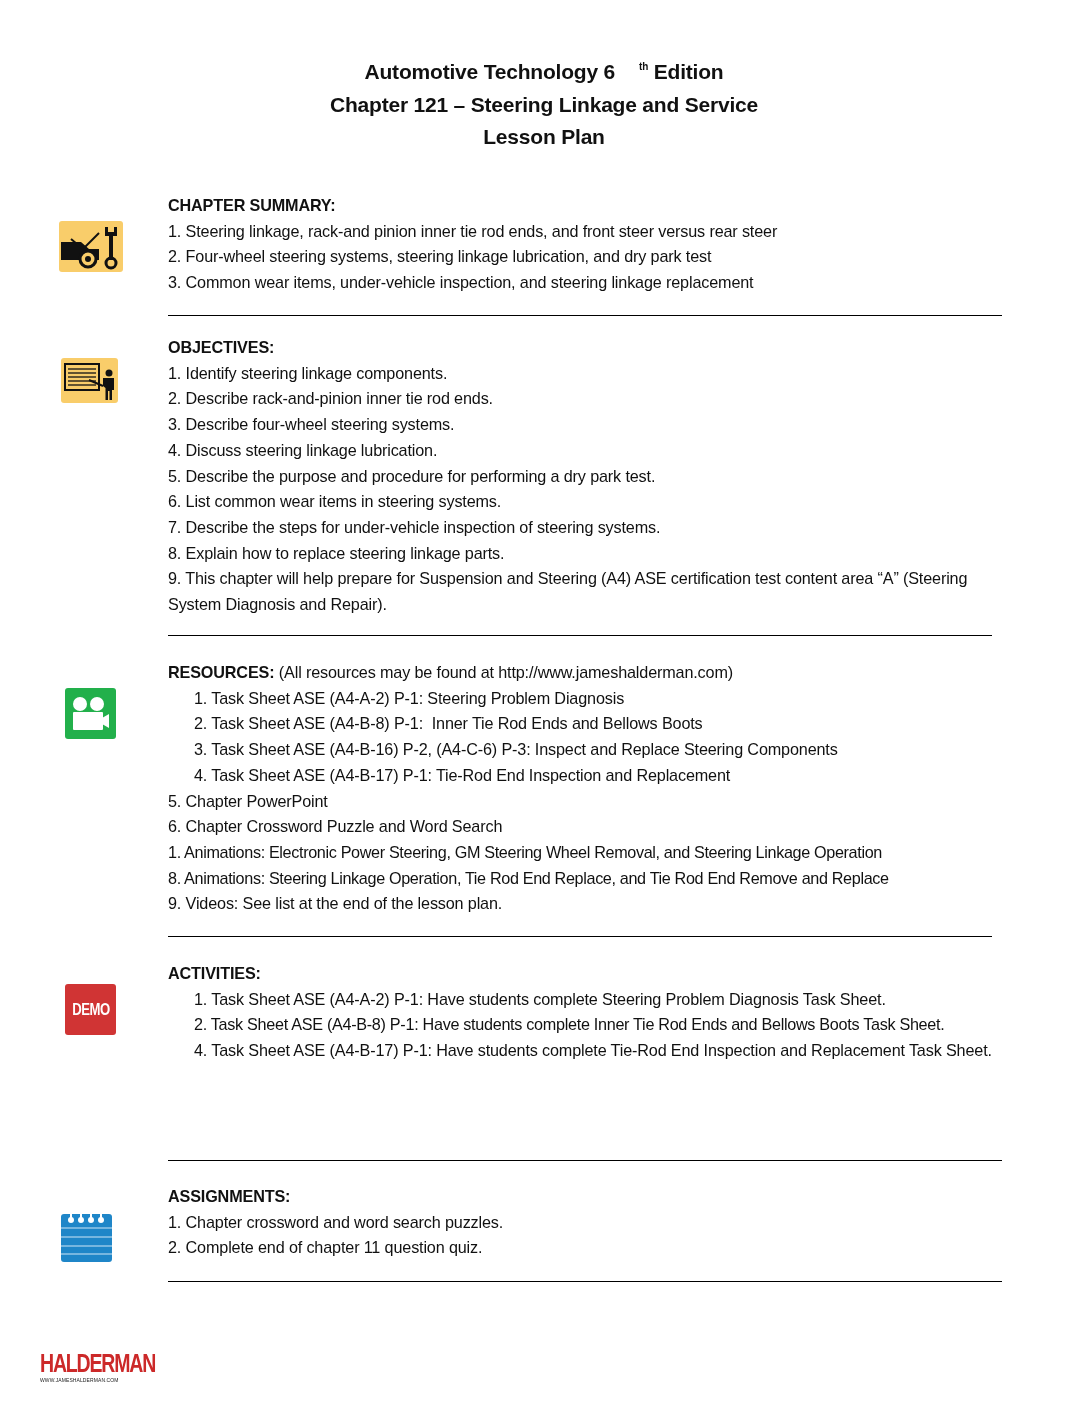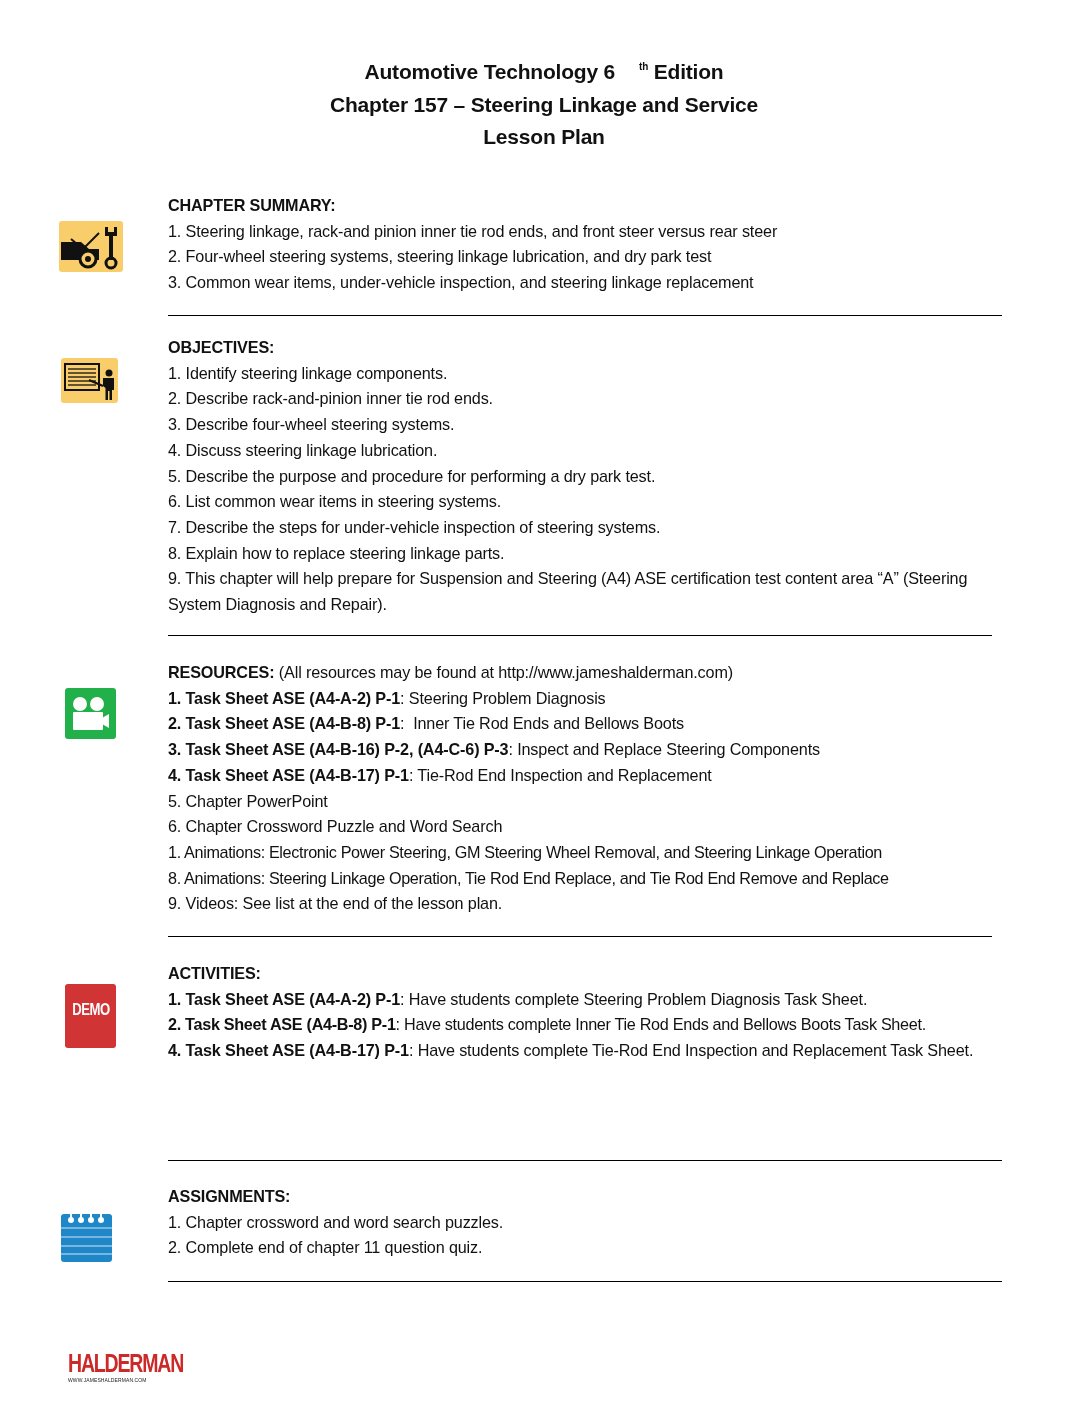--- a/index.html
+++ b/index.html
@@ -12,33 +12,33 @@
     position: absolute; top: 56px; left: 0; width: 1088px;
     text-align: center; font-weight: bold; font-size: 21px; line-height: 32.5px;
     letter-spacing: -0.2px;
   }
   .title-block sup { font-size: 10px; vertical-align: 9px; line-height: 0; margin-left: 24px; }
   .section { position: absolute; left: 168px; font-size: 16.2px; line-height: 25.7px; letter-spacing: -0.15px; }
   .heading { font-weight: bold; }
   .heading .u { text-underline-offset: 2px; }
   .item { white-space: nowrap; }
   .wrap { white-space: normal; }
-  .b { font-weight: bold; }
+  .b { font-weight: normal; margin-left: 26px; }
   .rule { position: absolute; left: 168px; height: 0; border-top: 1.3px solid #000; }
   .icon { position: absolute; }
-  .logo { position: absolute; left: 40px; top: 1350px; width: 96px; margin-left: 28px; }
+  .logo { position: absolute; left: 40px; top: 1350px; width: 96px; }
   .logo-main { color: #cc2929; font-weight: bold; font-size: 25px; letter-spacing: -1.5px; transform: scaleX(0.78); transform-origin: left; line-height: 26px; font-family: "Liberation Sans Narrow", "Liberation Sans", sans-serif; white-space: nowrap; }
   .logo-sub { font-size: 5px; color: #222; letter-spacing: 0.1px; margin-top: 1px; white-space: nowrap; }
 </style>
 </head>
 <body>
 
 <div class="title-block">
   <div><span>Automotive Technology 6</span><sup>th</sup><span> Edition</span></div>
-  <div>Chapter 157 – Steering Linkage and Service</div>
+  <div>Chapter 121 – Steering Linkage and Service</div>
   <div>Lesson Plan</div>
 </div>
 
 <svg class="icon" style="left:59px;top:221px" width="64" height="51" viewBox="0 0 64 51">
   <rect x="0" y="0" width="64" height="51" rx="3" fill="#f9cd6a"></rect>
   <path d="M2 21 L22 21 L30 28 L40 28 L40 39 L2 39 Z" fill="#111"></path>
   <line x1="26" y1="26" x2="40" y2="12" stroke="#111" stroke-width="2"></line>
   <line x1="24" y1="28" x2="12" y2="18" stroke="#111" stroke-width="2"></line>
   <circle cx="29" cy="38" r="8" fill="#f9cd6a" stroke="#111" stroke-width="3"></circle>
   <circle cx="29" cy="38" r="3" fill="#111"></circle>
@@ -96,21 +96,21 @@
   <div class="item"><span class="b">3. Task Sheet ASE (A4-B-16) P-2, (A4-C-6) P-3</span><span>: Inspect and Replace Steering Components</span></div>
   <div class="item"><span class="b">4. Task Sheet ASE (A4-B-17) P-1</span><span>: Tie-Rod End Inspection and Replacement</span></div>
   <div class="item">5. Chapter PowerPoint</div>
   <div class="item">6. Chapter Crossword Puzzle and Word Search</div>
   <div class="item" style="letter-spacing:-0.35px">1. Animations: Electronic Power Steering, GM Steering Wheel Removal, and Steering Linkage Operation</div>
   <div class="item" style="letter-spacing:-0.35px">8. Animations: Steering Linkage Operation, Tie Rod End Replace, and Tie Rod End Remove and Replace</div>
   <div class="item">9. Videos: See list at the end of the lesson plan.</div>
 </div>
 <div class="rule" style="top:936px;width:824px"></div>
 
-<div class="icon" style="left:65px;top:984px;width:51px;height:64px;background:#d03434;border-radius:3px;color:#fff;font-weight:bold;font-size:16px;line-height:51px;text-align:center;letter-spacing:-0.5px">
+<div class="icon" style="left:65px;top:984px;width:51px;height:51px;background:#d03434;border-radius:3px;color:#fff;font-weight:bold;font-size:16px;line-height:51px;text-align:center;letter-spacing:-0.5px">
   <span style="display:inline-block;transform:scaleX(0.82)">DEMO</span>
 </div>
 <div class="section" style="top:961px;width:850px">
   <div class="heading"><span class="u">ACTIVITIES</span>:</div>
   <div class="item"><span class="b">1. Task Sheet ASE (A4-A-2) P-1</span><span>: Have students complete Steering Problem Diagnosis Task Sheet.</span></div>
   <div class="item" style="letter-spacing:-0.3px"><span class="b">2. Task Sheet ASE (A4-B-8) P-1</span><span>: Have students complete Inner Tie Rod Ends and Bellows Boots Task Sheet.</span></div>
   <div class="wrap" style="width:825px"><span class="b">4. Task Sheet ASE (A4-B-17) P-1</span><span>: Have students complete Tie-Rod End Inspection and Replacement Task Sheet.</span></div>
 </div>
 <div class="rule" style="top:1160px;width:834px"></div>
 

